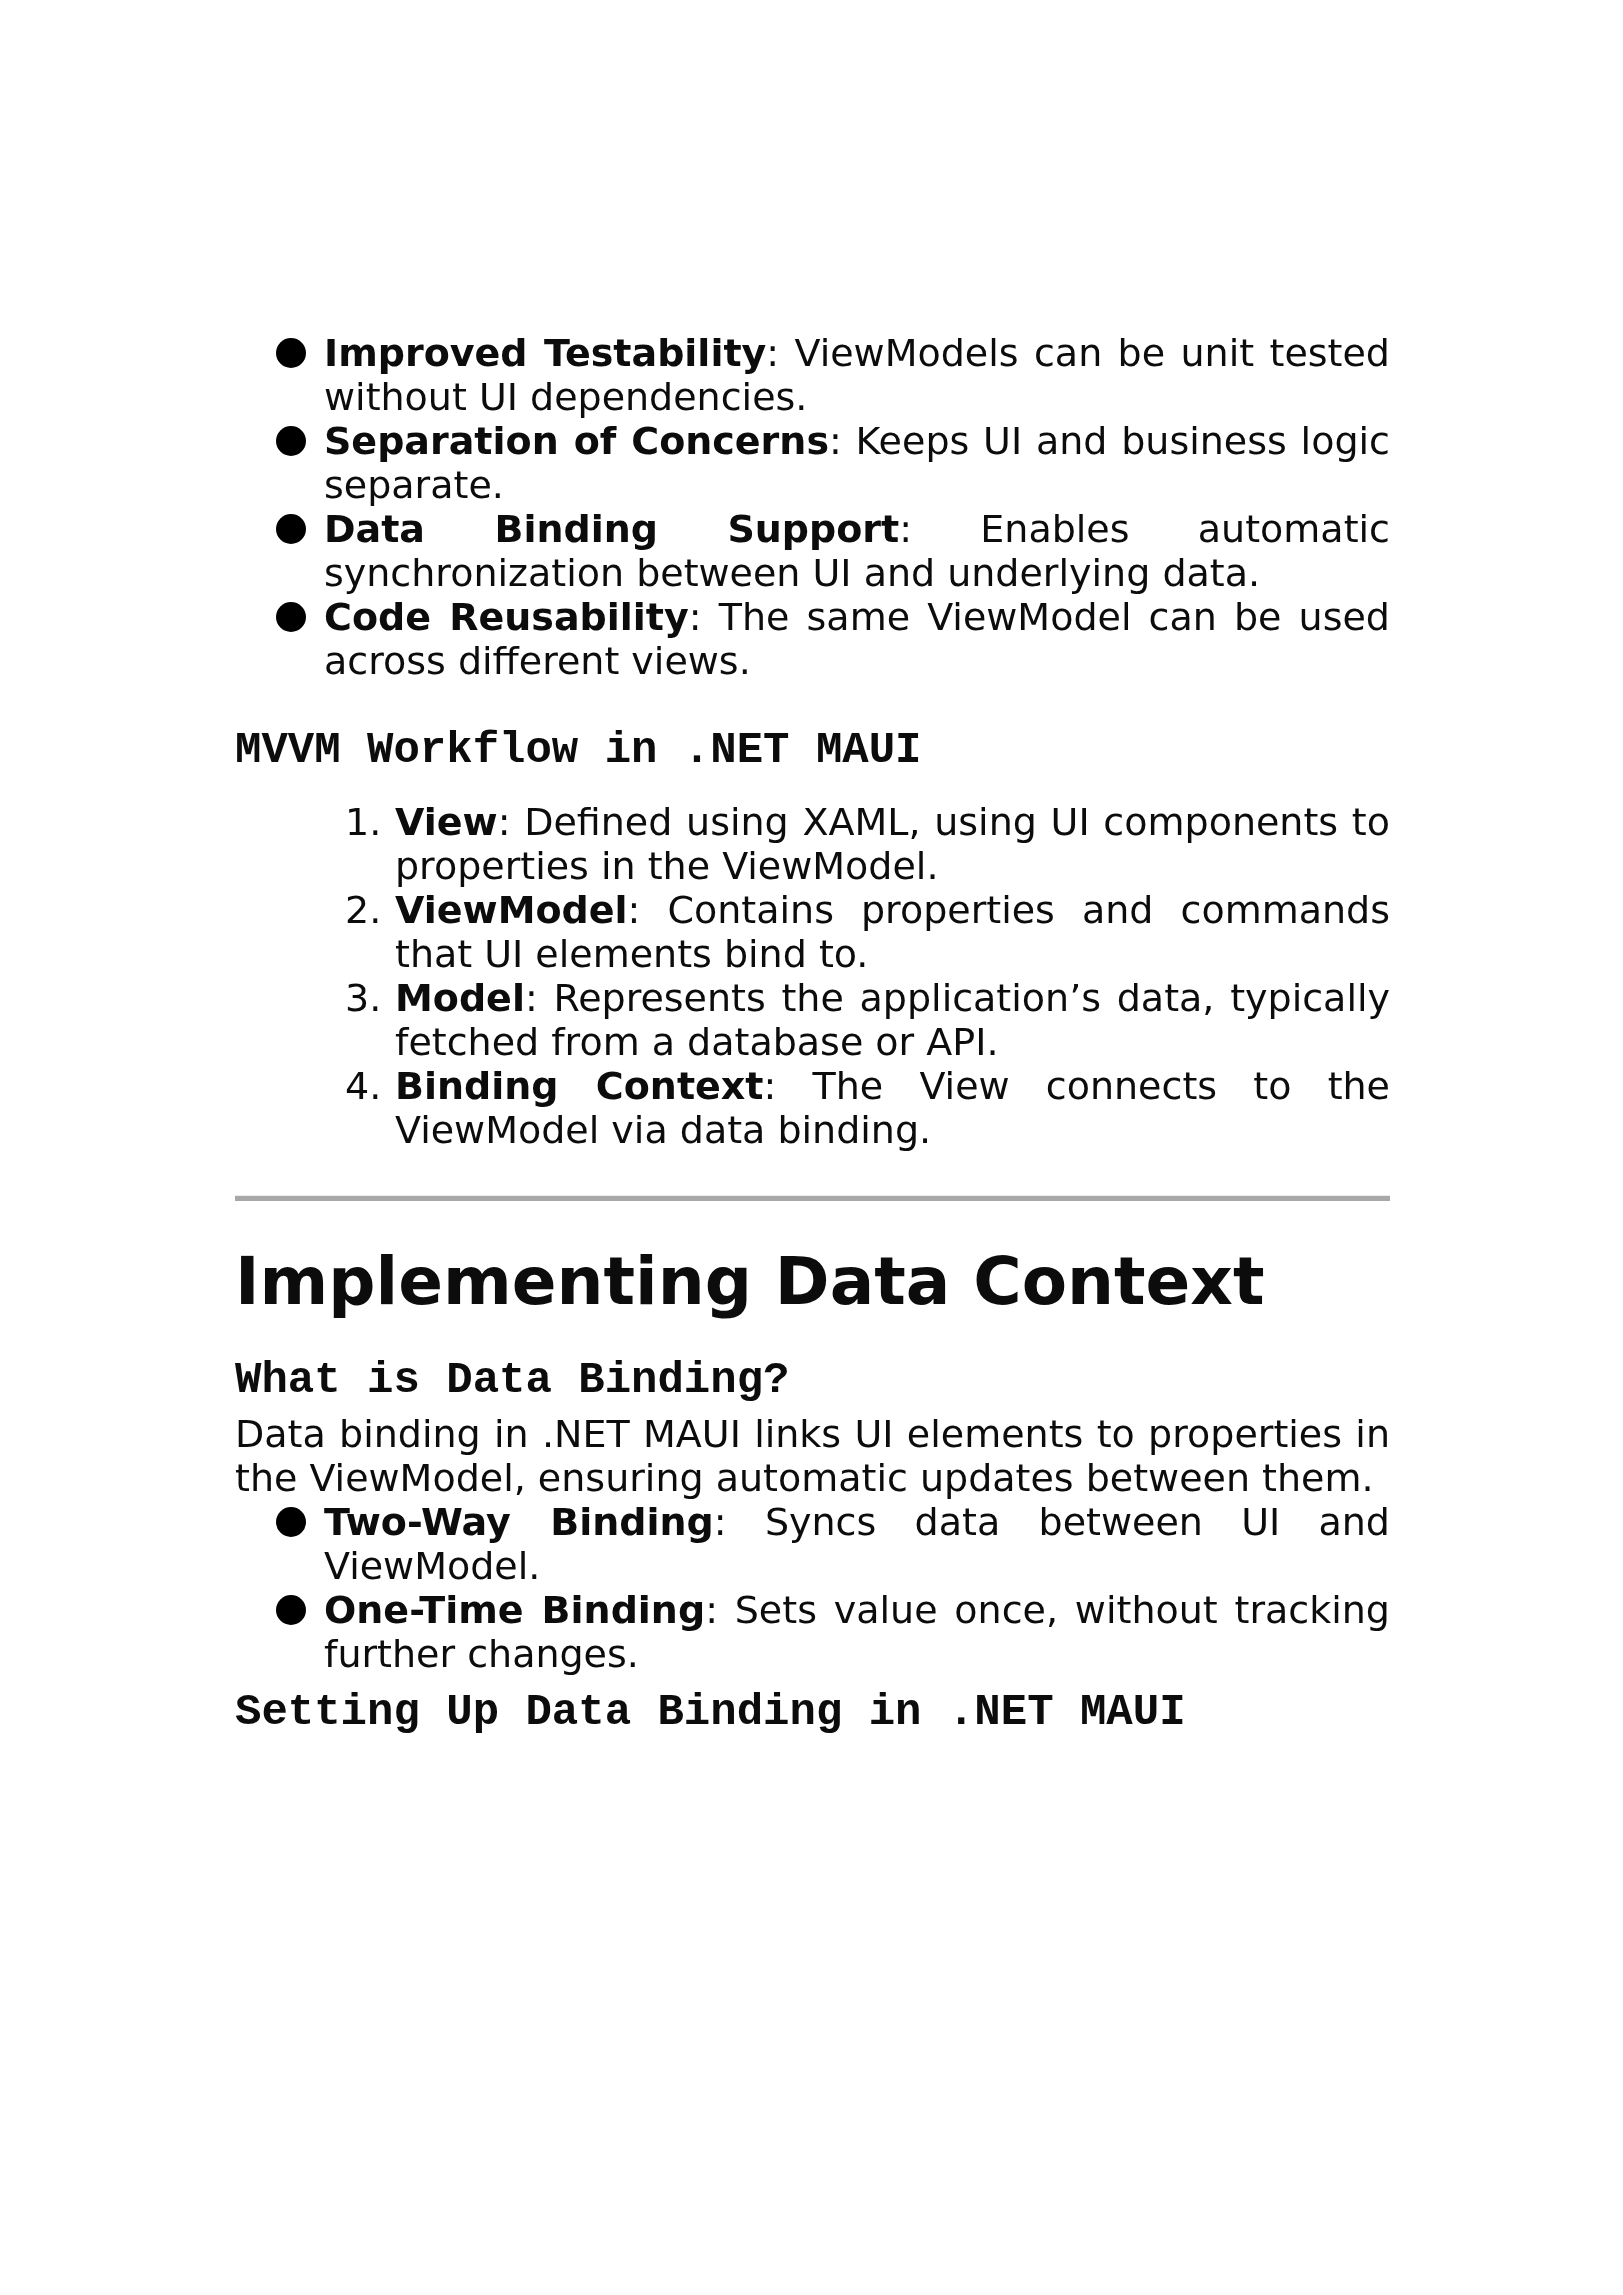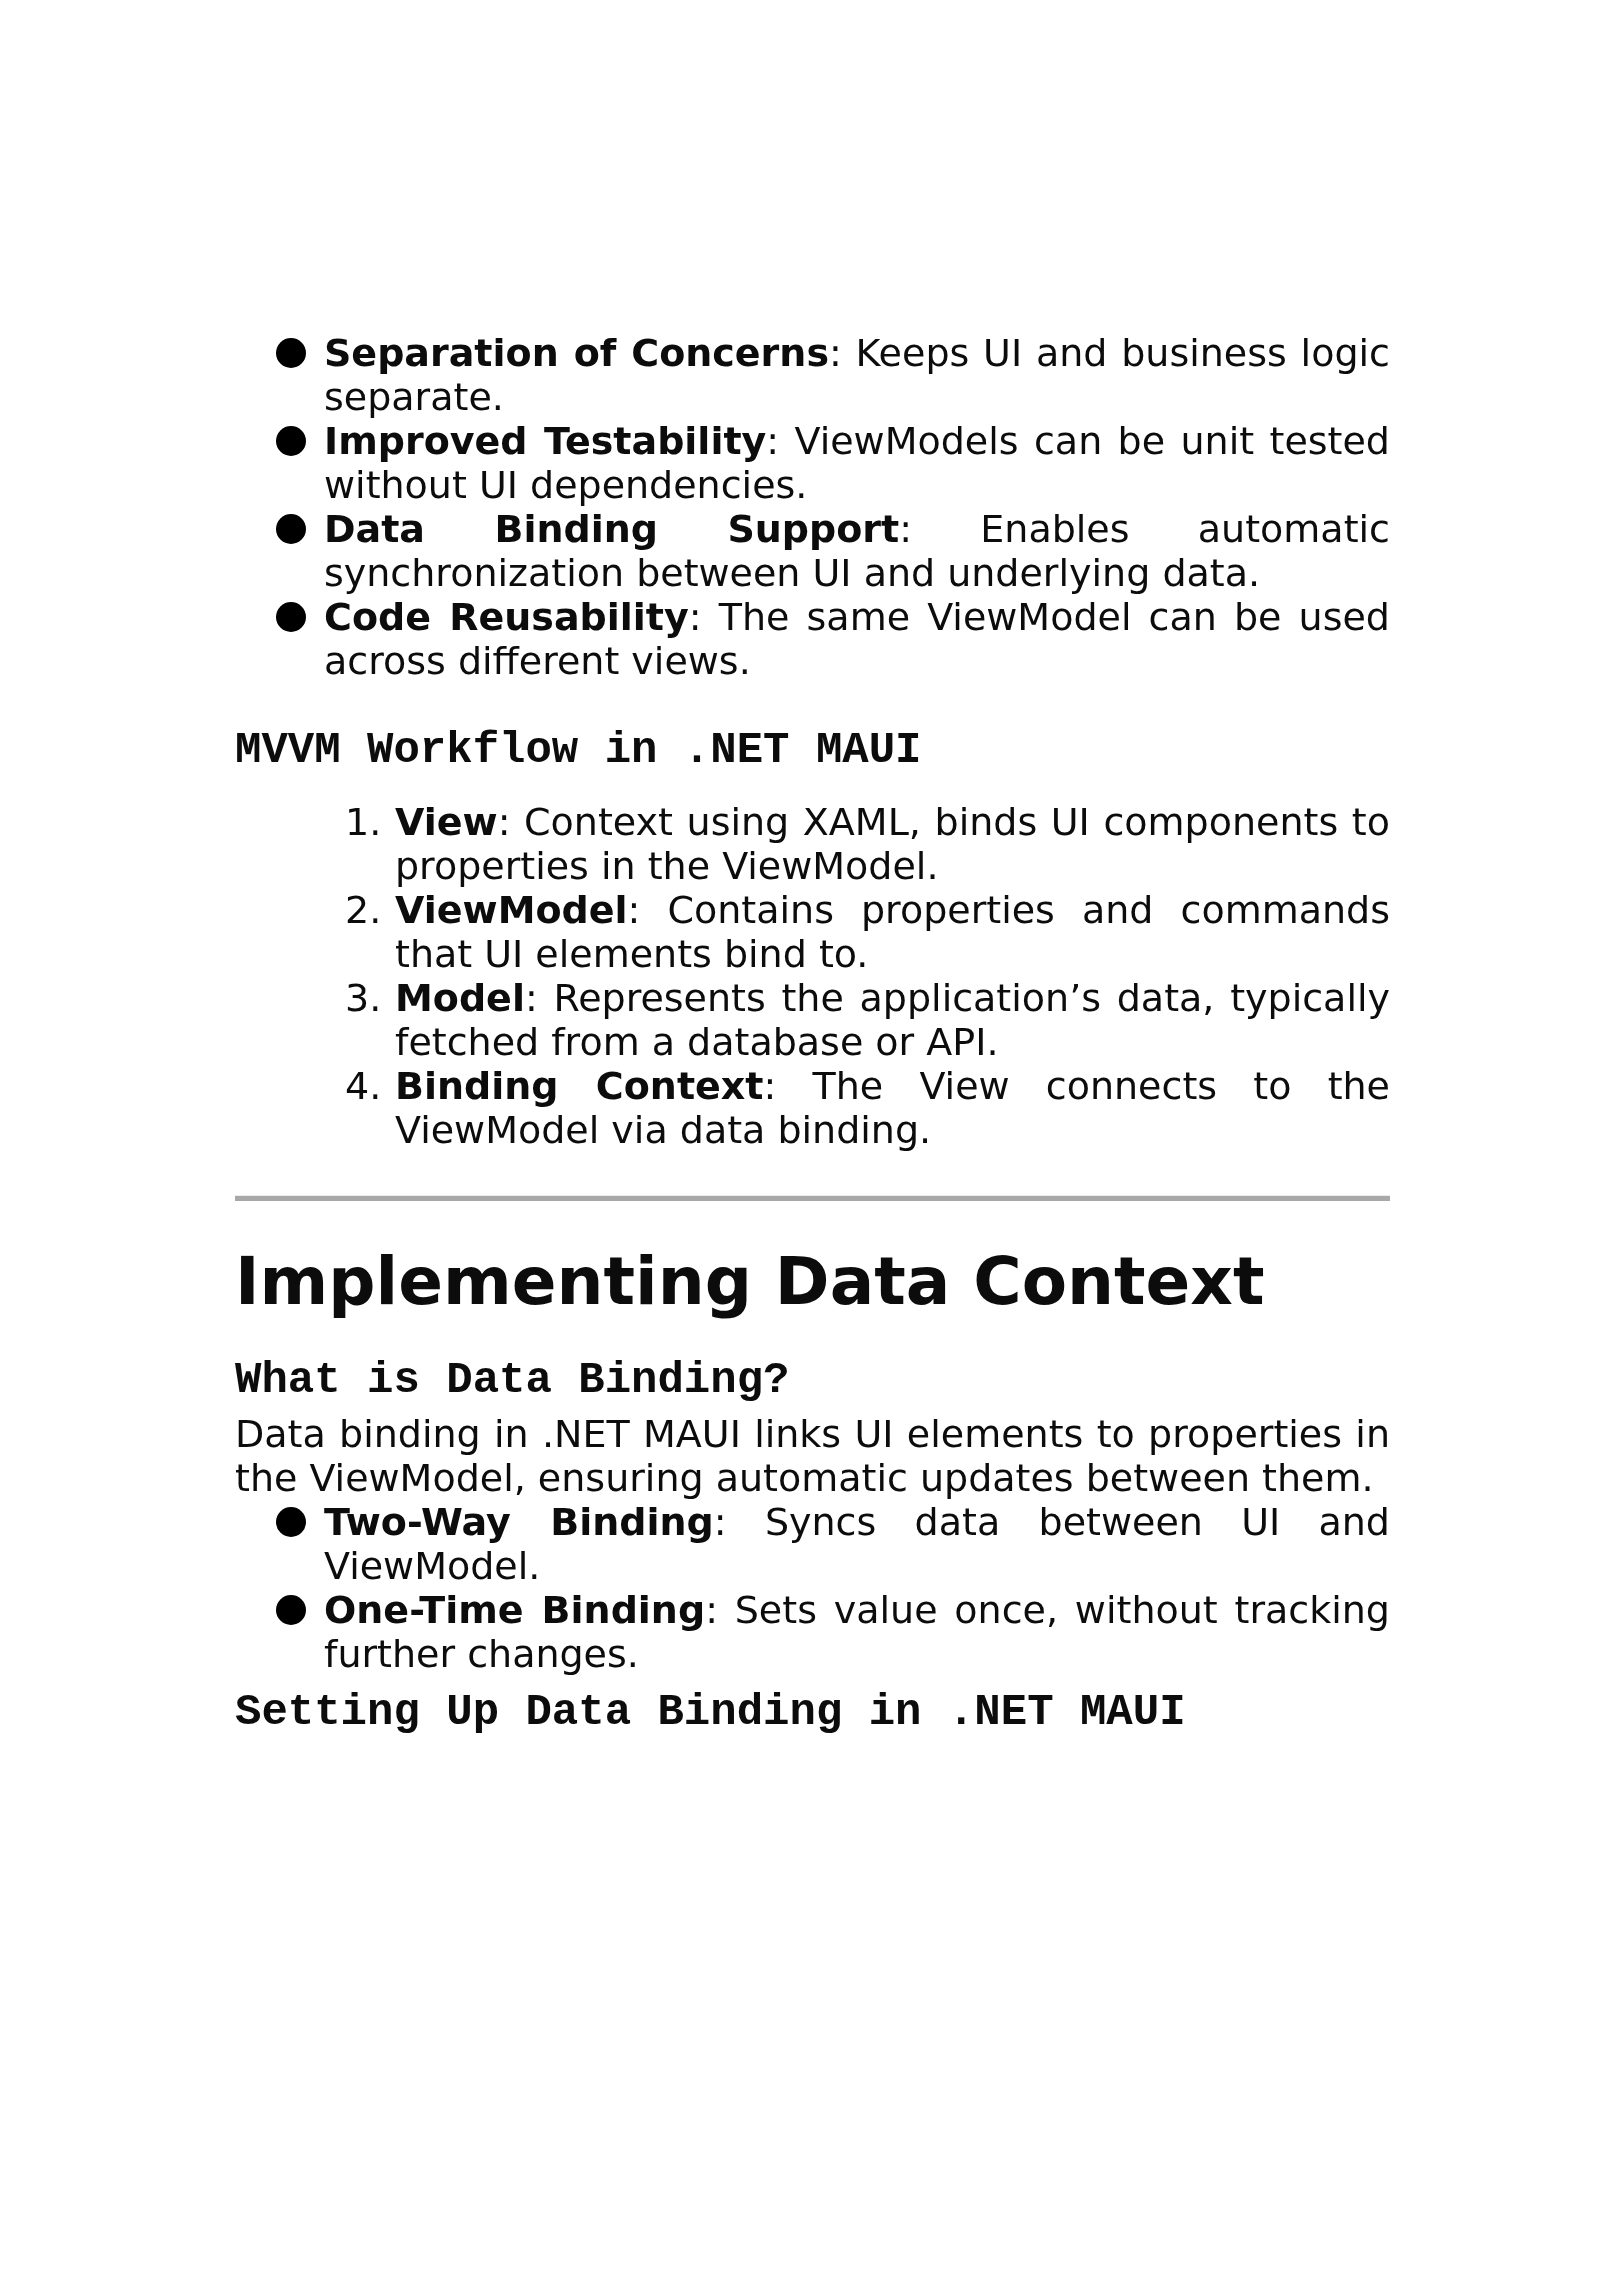--- a/index.html
+++ b/index.html
@@ -65,30 +65,30 @@
     background: #a8a8a8;
     border-top: 1.9px solid #ededed;
   }
 </style>
 </head>
 <body>
 
 <div class="page">
 
   <ul class="bullet-list">
+      <li><strong>Improved Testability</strong><span>: ViewModels can be unit tested without UI dependencies.</span></li>
       <li><strong>Separation of Concerns</strong><span>: Keeps UI and business logic separate.</span></li>
-      <li><strong>Improved Testability</strong><span>: ViewModels can be unit tested without UI dependencies.</span></li>
       <li><strong>Data Binding Support</strong><span>: Enables automatic synchronization between UI and underlying data.</span></li>
       <li><strong>Code Reusability</strong><span>: The same ViewModel can be used across different views.</span></li>
     </ul>
 
   <h2 class="h2-mvvm">MVVM Workflow in .NET MAUI</h2>
 
   <ol class="numbered-list">
-      <li><strong>View</strong><span>: Context using XAML, binds UI components to properties in the ViewModel.</span></li>
+      <li><strong>View</strong><span>: Defined using XAML, using UI components to properties in the ViewModel.</span></li>
       <li><strong>ViewModel</strong><span>: Contains properties and commands that UI elements bind to.</span></li>
       <li><strong>Model</strong><span>: Represents the application’s data, typically fetched from a database or API.</span></li>
       <li><strong>Binding Context</strong><span>: The View connects to the ViewModel via data binding.</span></li>
     </ol>
 
   <div class="divider"></div>
 
   <h1>Implementing Data Context</h1>
 
   <h2 class="h2-what">What is Data Binding?</h2>

